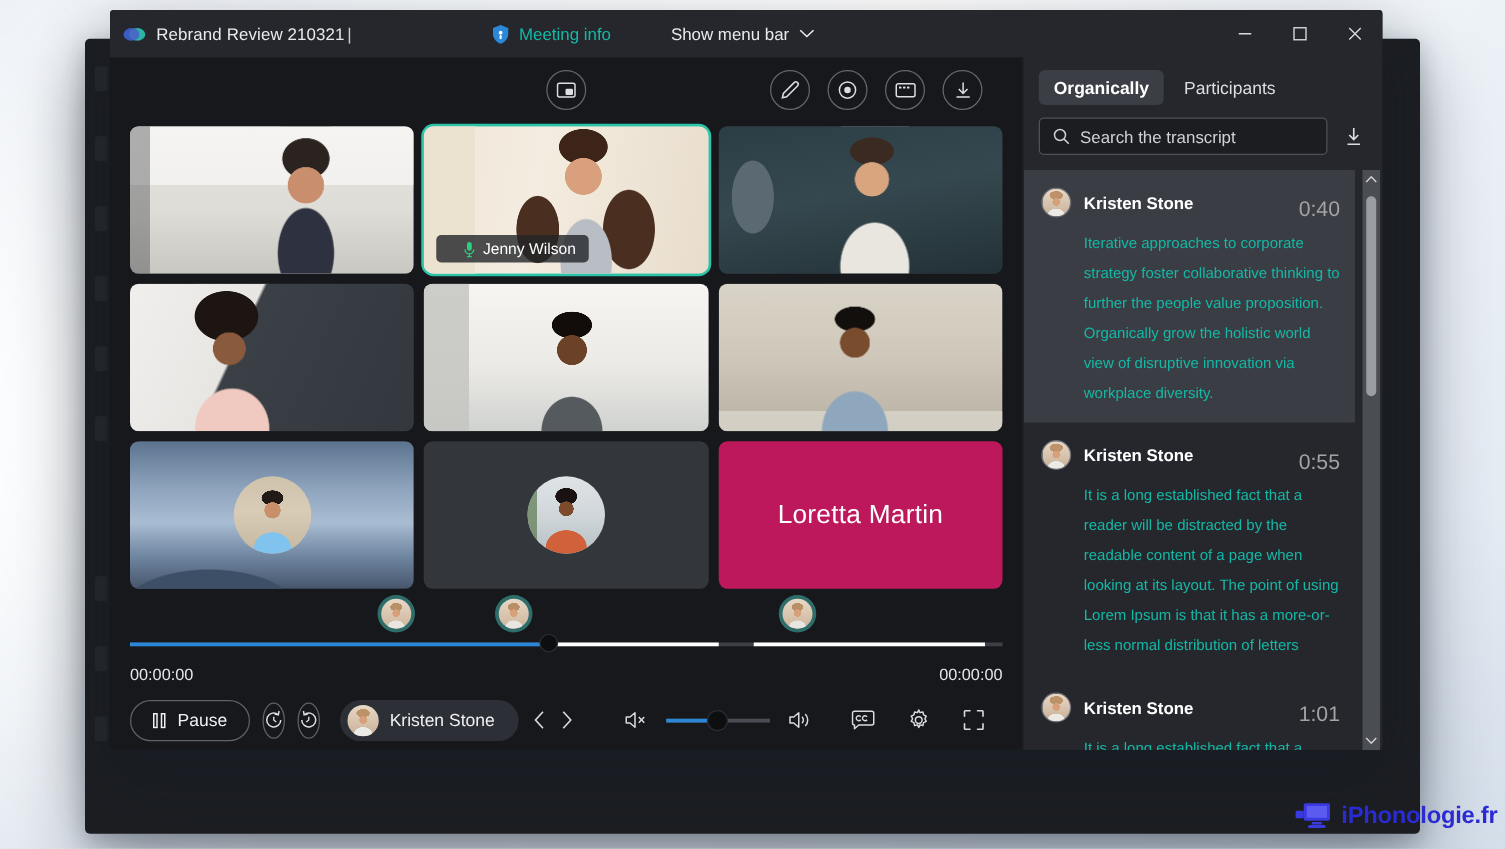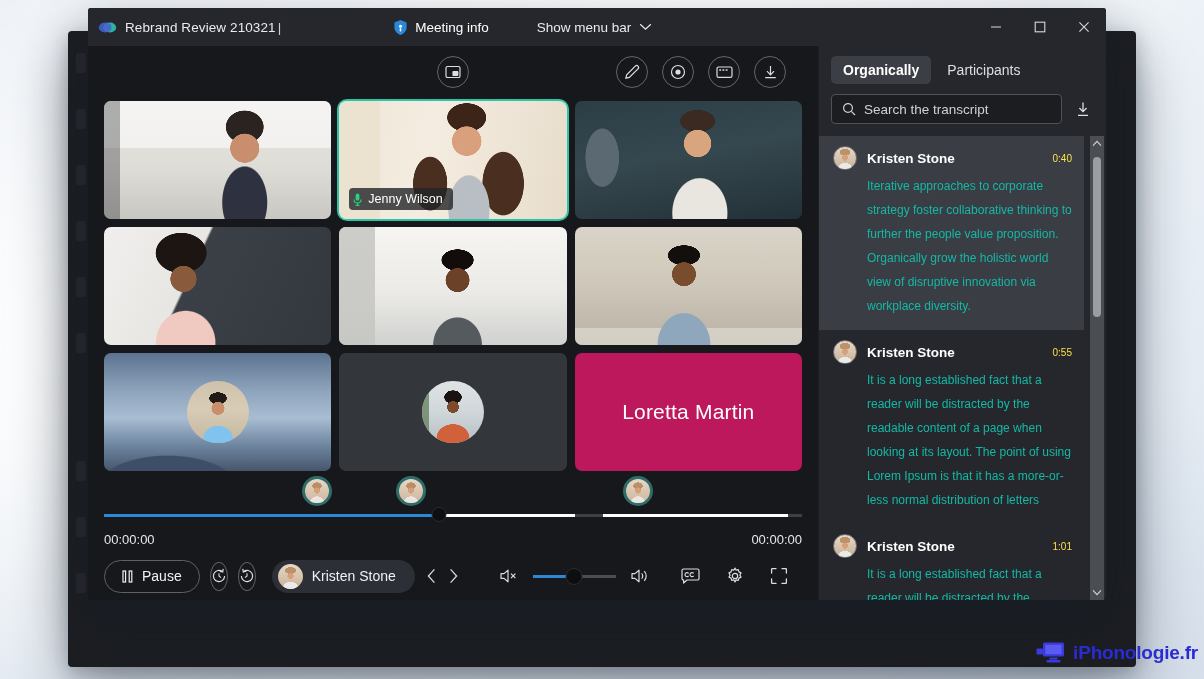--- a/index.html
+++ b/index.html
@@ -58,21 +58,21 @@
     position: relative;
   }
   .teams-logo {
     width: 19px; height: 19px; margin-right: 8px;
     flex: 0 0 19px; display: block;
   }
   .title-text { white-space: nowrap; letter-spacing: .1px; }
   .title-sep { opacity: .85; padding: 0 2px; }
   .meeting-info {
     display: flex; align-items: center; gap: 7px;
-    margin-left: 110px; color: #ffffff; font-size: 13.5px;
+    margin-left: 110px; color: #14b8a6; font-size: 13.5px;
     cursor: default;
   }
   .shield-icon { width: 15px; height: 17px; display: block; }
   .menu-bar-btn {
     display: flex; align-items: center; gap: 8px;
     margin-left: 48px; color: #e9eaed; font-size: 13.5px;
   }
   .chev { width: 13px; height: 8px; display: block; }
   .wincontrols {
     position: absolute; right: 0; top: 0; height: 38px;
@@ -130,21 +130,21 @@
   }
   .tile.active {
     outline: 3px solid #2cc4a8; outline-offset: -1px;
     border-radius: 8px;
   }
   .tile .photo { position: absolute; inset: 0; }
   .nametag {
     position: absolute; left: 10px; bottom: 9px;
     background: rgba(34,36,40,.80);
     color: #fff; font-size: 12.5px;
-    padding: 4px 10px 4px 4px; border-radius: 4px;
+    padding: 4px 10px 4px 22px; border-radius: 4px;
     display: flex; align-items: center; gap: 6px;
   }
   .mic-icon { width: 9px; height: 13px; display:block; }
   .tile-label {
     position: absolute; inset: 0;
     display: flex; align-items: center; justify-content: center;
     color: #fff; font-size: 21px; letter-spacing: .2px;
   }
   .tile-avatar {
     position: absolute; inset: 0;
@@ -287,21 +287,21 @@
   .entry-head {
     display: flex; align-items: center; gap: 10px;
     margin-bottom: 4px;
   }
   .e-av {
     width: 24px; height: 24px; border-radius: 50%;
     overflow: hidden; position: relative; flex: 0 0 24px;
     border: 1px solid #6d7076;
   }
   .e-name { font-size: 13.5px; color: #fff; font-weight: bold; flex: 1 1 auto; }
-  .e-time { font-size: 10px; color: #fde047; }
+  .e-time { font-size: 17px; color: #a3a3a3; margin-top: 12px; }
   .e-text {
     font-size: 12px; color: #14b8a6; line-height: 24px;
     padding-left: 34px;
   }
 
   
   .sbar {
     position: absolute; right: 2px; top: 0; bottom: 0; width: 14px;
     background: #4a4d52;
     display: flex; flex-direction: column; align-items: center;

